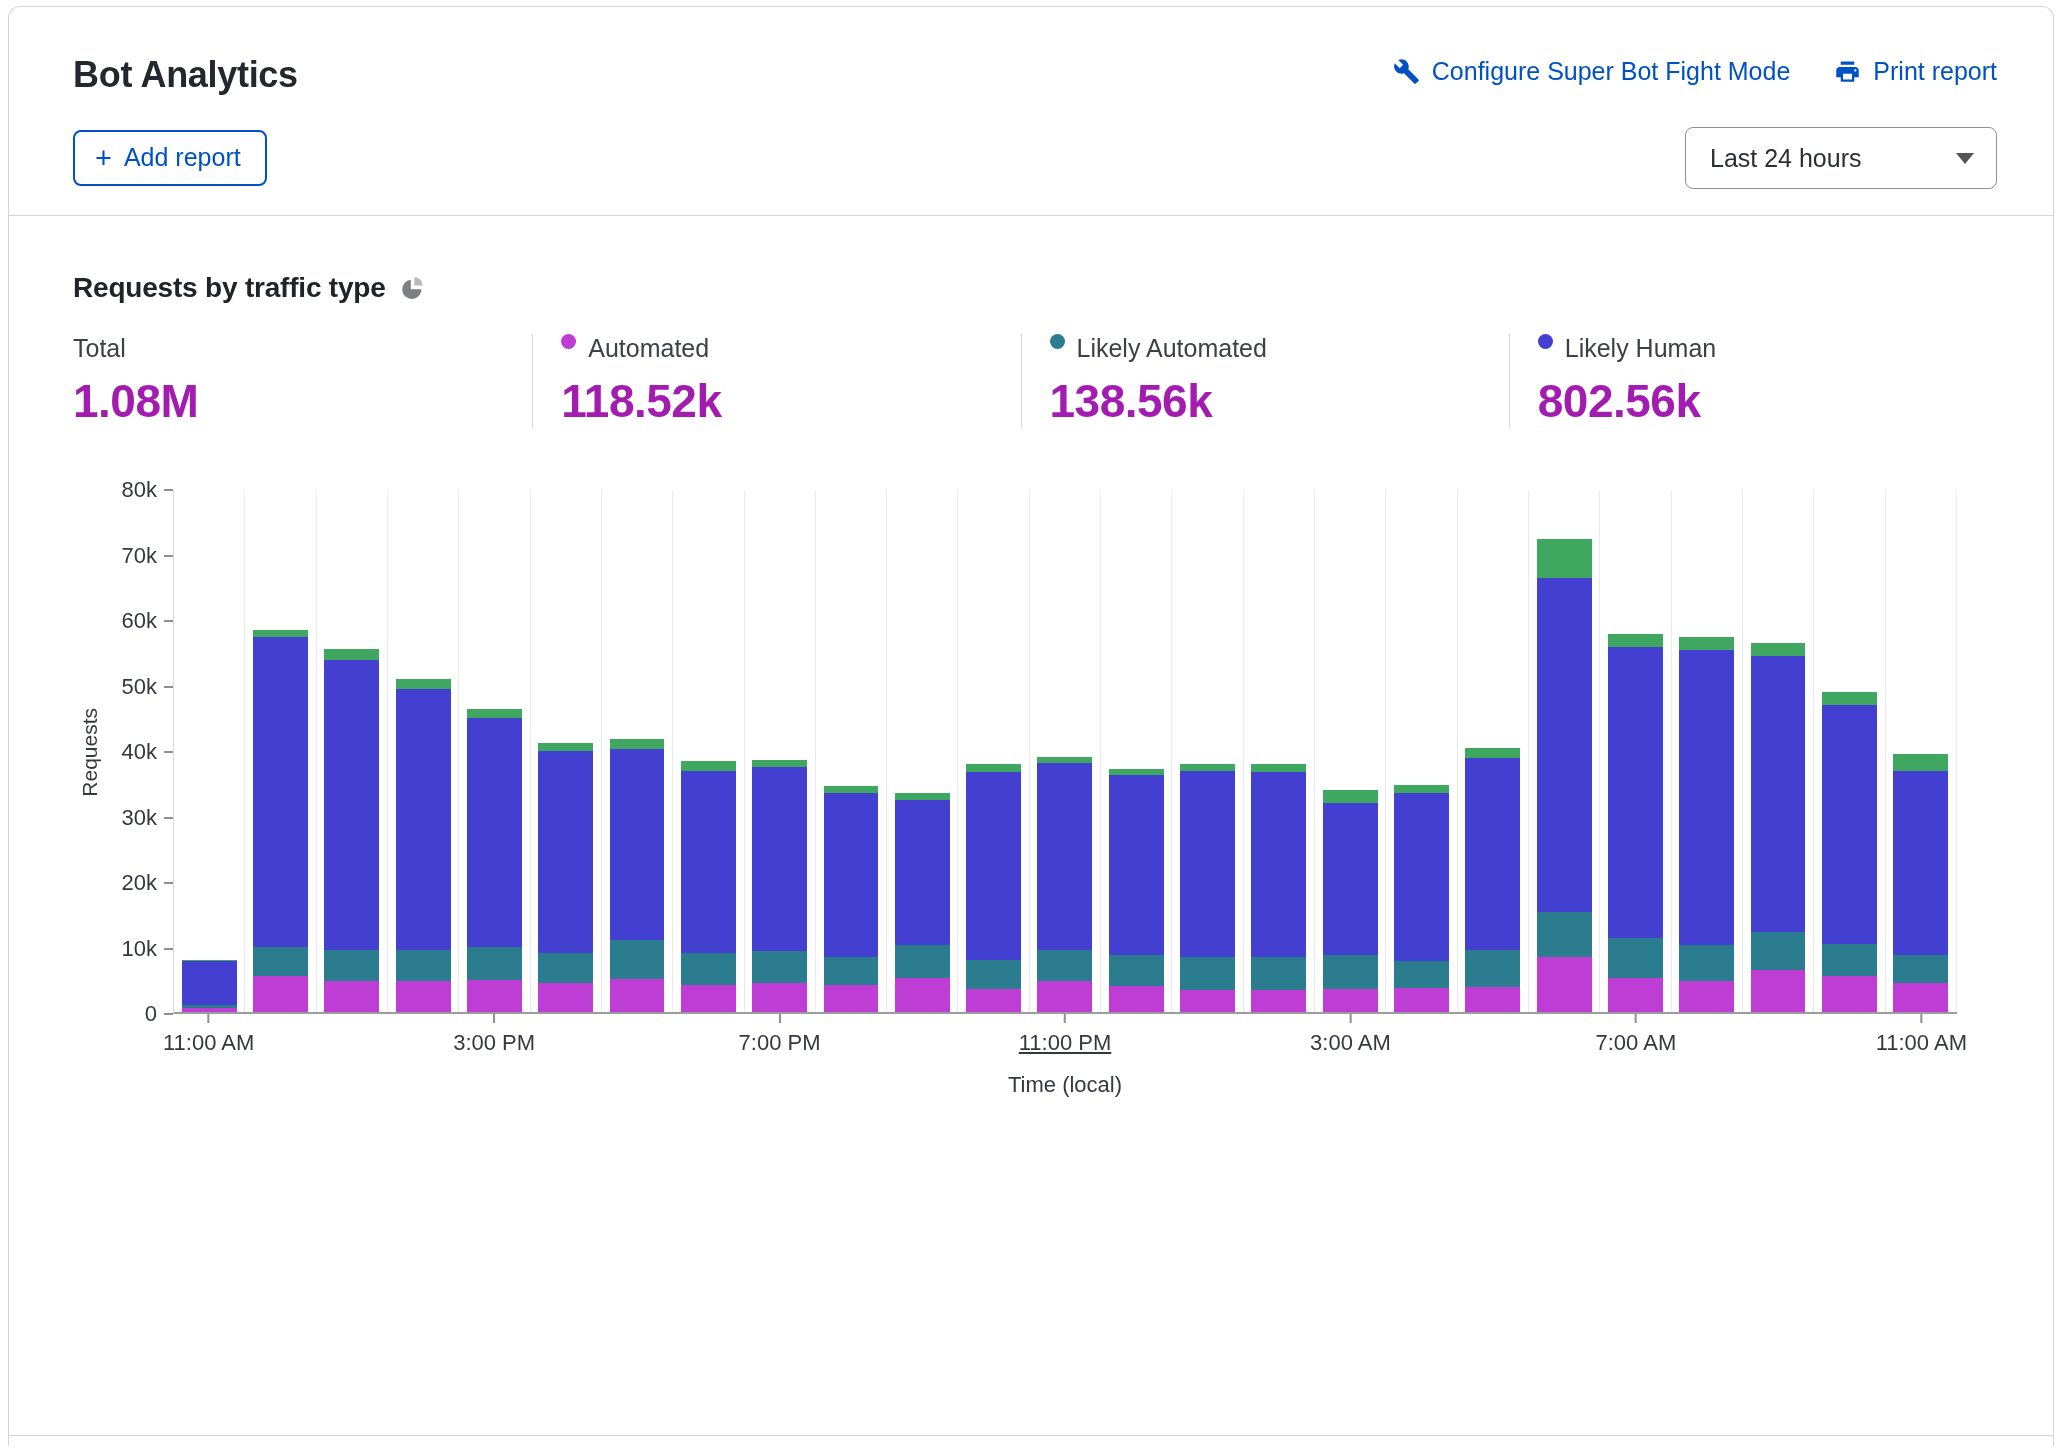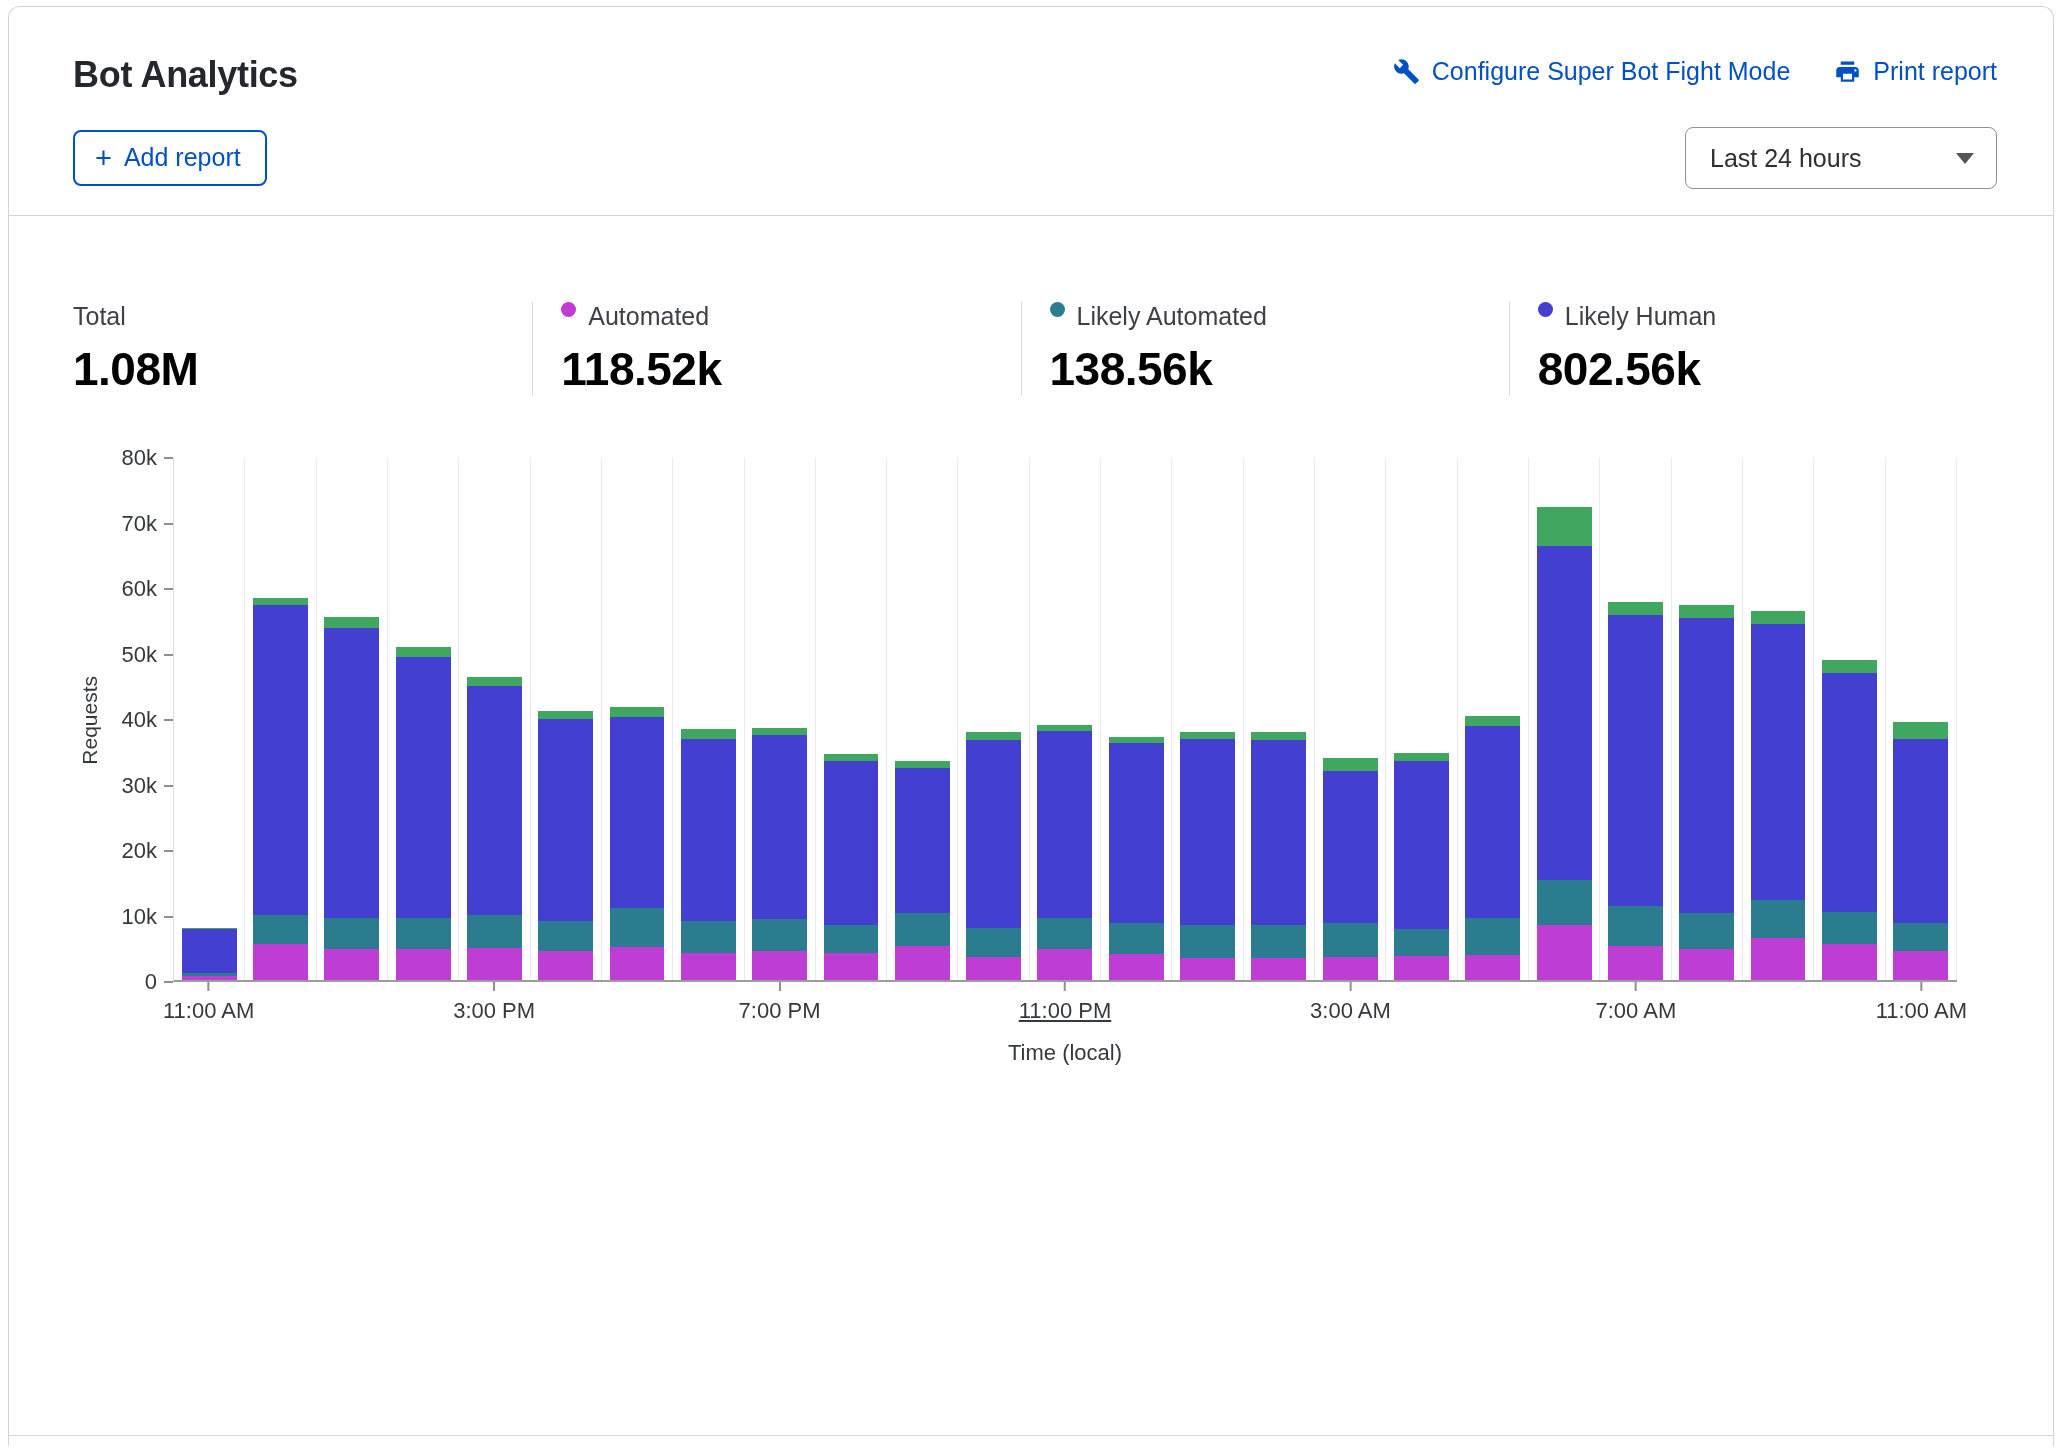--- a/index.html
+++ b/index.html
@@ -86,21 +86,21 @@
     display: flex;
     margin-top: 30px;
     align-items: stretch;
   }
   .stat { flex: 1; padding-left: 28px; }
   .stat:first-child { padding-left: 0; }
   .stat + .stat { border-left: 1px solid #d9d9d9; }
   .stat-label-row { display: flex; gap: 12px; height: 30px; }
   .dot { width: 15px; height: 15px; border-radius: 50%; flex: 0 0 auto; }
   .stat-label { font-size: 25px; color: #3d4046; }
-  .stat-value { margin-top: 10px; font-size: 46px; font-weight: 700; color: #000000; letter-spacing: -0.5px; }
+  .stat-value { margin-top: 10px; font-size: 46px; font-weight: 700; color: #a21caf; letter-spacing: -0.5px; }
 
   
   .chart-wrap { margin-top: 62px; padding-right: 40px; }
   .chart-row { display: flex; align-items: stretch; }
   .y-axis-title {
     width: 34px; display: flex; align-items: center; justify-content: center;
     font-size: 21px; color: #35383d;
   }
   .y-axis-title span {
     writing-mode: vertical-rl; transform: rotate(180deg); white-space: nowrap;
@@ -184,20 +184,29 @@
     </button>
     <div class="time-select">
       <span>Last 24 hours</span>
       <span class="caret-down"></span>
     </div>
   </div>
 
   <div class="divider"></div>
 
   <div class="section">
+    <div class="section-heading-row">
+      <span class="section-heading">Requests by traffic type</span>
+      <span class="pie-icon">
+        <svg width="24" height="24" viewBox="0 0 20 20">
+          <path d="M9 3.2 A8 8 0 1 0 17.8 11 L9 11 Z" fill="#7d7f83"></path>
+          <path d="M12 8 L12 1 A7 7 0 0 1 19 8 Z" fill="#b9babd"></path>
+        </svg>
+      </span>
+    </div>
 
     <div class="stats">
       <div class="stat">
         <div class="stat-label-row">
 
           <span class="stat-label">Total</span>
         </div>
         <div class="stat-value">1.08M</div>
       </div>
       <div class="stat">

